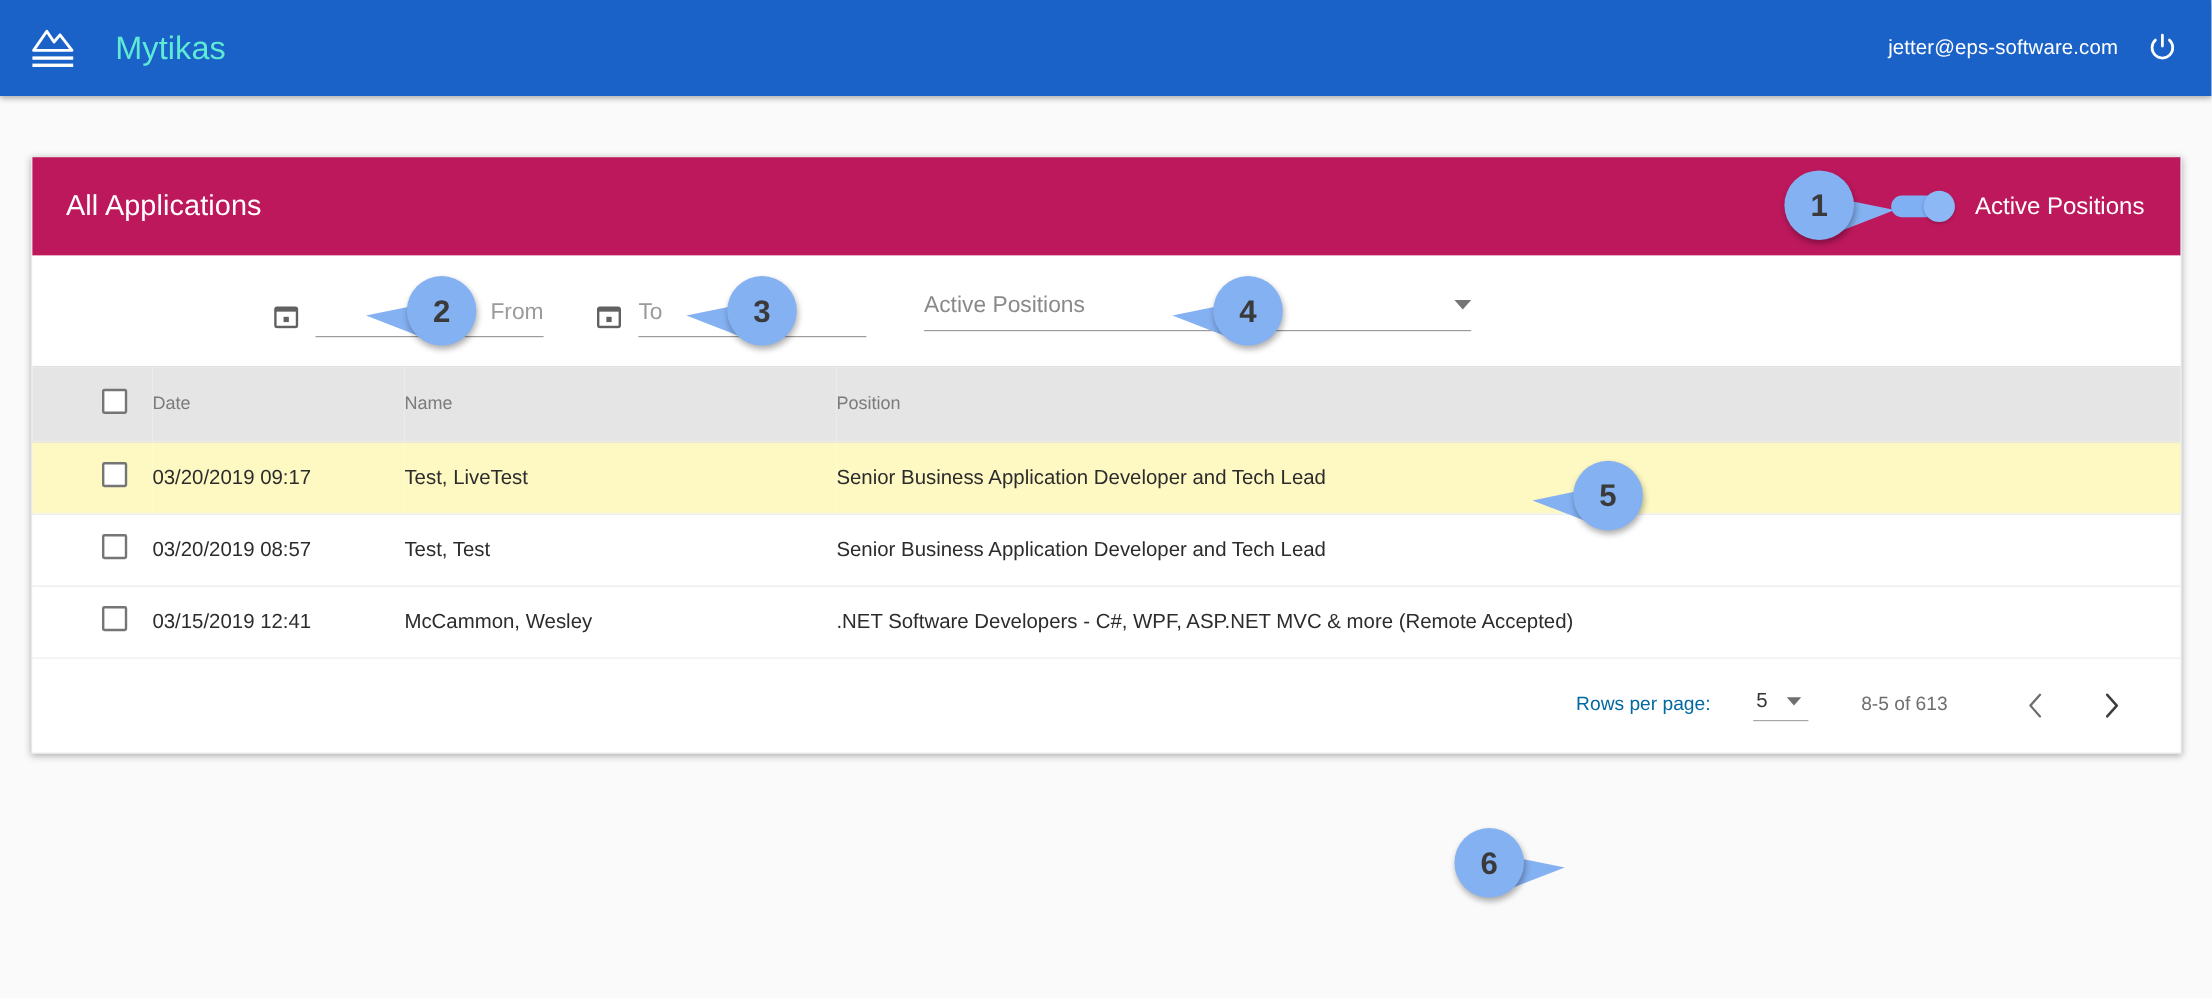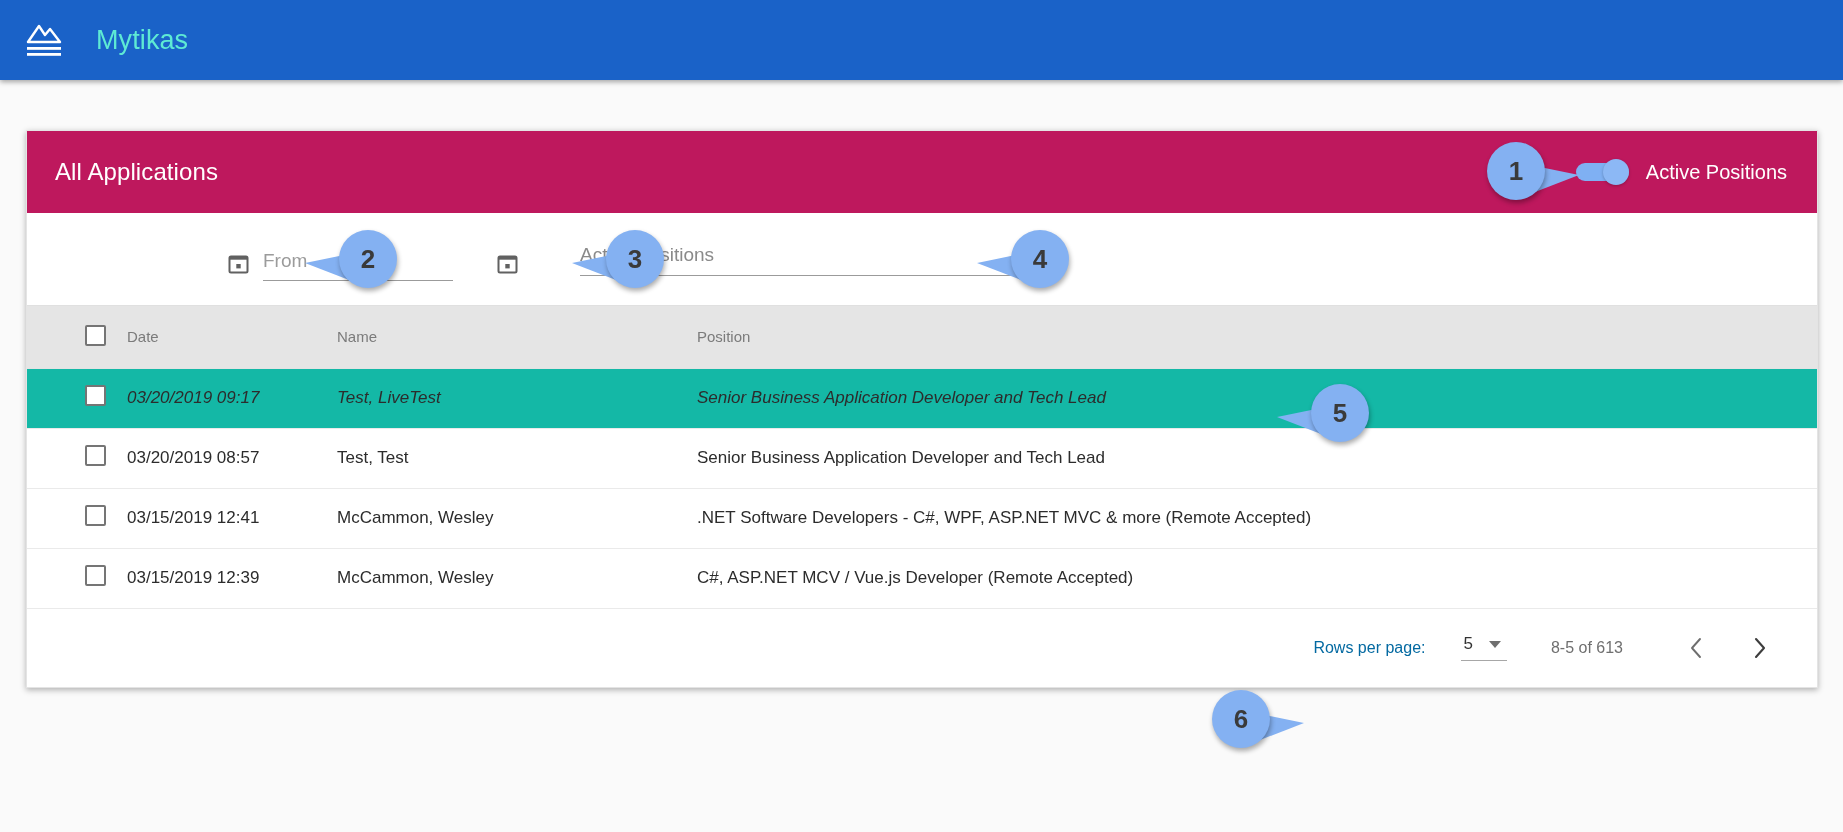--- a/index.html
+++ b/index.html
@@ -145,21 +145,21 @@
     outline: none;
     background: transparent;
     font-family: "Liberation Sans", sans-serif;
     font-size: 19px;
     color: #4a4a4a;
     padding: 0 0 7px 0;
     height: 33px;
   }
   .underline-input::placeholder { color: #9b9b9b; }
   .field-from { margin-left: 0; }
-  .field-from .underline-input { width: 190px; }
+  .field-from .underline-input { width: 190px; text-align: right; }
   .field-to { margin-left: 43px; }
   .field-to .underline-input { width: 190px; }
   .field-search { margin-left: 65px; display: flex; align-items: flex-end; }
   .field-search .underline-input { width: 300px; }
   .search-icon-btn {
     margin-left: 14px; margin-bottom: 4px;
     width: 26px; height: 26px;
     display: flex; align-items: center; justify-content: center;
     cursor: pointer;
   }
@@ -205,21 +205,21 @@
     background: #e5e5e5;
   }
   table.apps td {
     font-size: 17px;
     color: #2c2c2c;
     height: 60px;
     border-bottom: 1px solid #eaeaea;
     padding: 0;
     background: #fff;
   }
-  tr.row-hover td { background: #14b8a6; font-style: italic; }
+  tr.row-hover td { background: #fef9c3; }
   .col-check { width: 100px; padding-left: 58px !important; }
   .col-date  { width: 210px; padding-left: 0 !important; }
   .col-name  { width: 360px; }
   .col-pos   { width: auto; }
   th.col-date { padding-left: 0 !important; }
   .cell-date { padding-left: 132px; }
   .cell-name { padding-left: 0px; }
   .cell-pos  { padding-left: 0px; }
   th.head-date { padding-left: 153px; }
   th.head-name { padding-left: 0px; }
@@ -316,20 +316,29 @@
 
   <div class="appbar">
     <div class="brand-logo">
       <svg width="40" height="38" viewBox="0 0 40 38">
         <path d="M4 21 L15 5 L21 14 L26 8 L36 21 Z" fill="none" stroke="#ffffff" stroke-width="2.4" stroke-linejoin="round"></path>
         <rect x="3" y="26" width="34" height="2.8" fill="#ffffff"></rect>
         <rect x="3" y="32" width="34" height="2.8" fill="#ffffff"></rect>
       </svg>
     </div>
     <div class="brand-title">Mytikas</div>
+    <div class="appbar-right">
+      <span class="user-email">jetter@eps-software.com</span>
+      <span class="power-btn">
+        <svg width="26" height="26" viewBox="0 0 26 26">
+          <path d="M7.2 6.4 A8.6 8.6 0 1 0 18.8 6.4" fill="none" stroke="#ffffff" stroke-width="2.3" stroke-linecap="round"></path>
+          <line x1="13" y1="2.2" x2="13" y2="11.4" stroke="#ffffff" stroke-width="2.3" stroke-linecap="round"></line>
+        </svg>
+      </span>
+    </div>
   </div>
 
   <div class="card">
 
     <div class="card-header">
       <div class="card-title">All Applications</div>
       <div class="header-right">
         <span class="switch">
           <span class="track"></span>
           <span class="knob"></span>
@@ -352,20 +361,21 @@
       </div>
 
       <div class="field field-to">
         <span class="fieldicon">
           <svg width="21" height="21" viewBox="0 0 21 21">
             <rect x="1.5" y="3.5" width="18" height="16" rx="1.5" fill="none" stroke="#616161" stroke-width="2"></rect>
             <rect x="1.5" y="3.5" width="18" height="3.2" fill="#616161"></rect>
             <rect x="8.3" y="11" width="4.4" height="4.4" fill="#616161"></rect>
           </svg>
         </span>
+        <input class="underline-input" type="text" placeholder="To" style="">
       </div>
 
 
       <div class="field-select">
         <div class="select-box">
           <span class="select-value">Active Positions</span>
           <span class="caret"></span>
         </div>
       </div>
     </div>
@@ -399,28 +409,20 @@
           <td class="col-pos cell-pos">Senior Business Application Developer and Tech Lead</td>
         </tr>
         <tr>
           <td class="col-check">
             <span class="checkbox"></span>
           </td>
           <td class="col-date cell-date">03/15/2019 12:41</td>
           <td class="col-name cell-name">McCammon, Wesley</td>
           <td class="col-pos cell-pos">.NET Software Developers - C#, WPF, ASP.NET MVC &amp; more (Remote Accepted)</td>
         </tr>
-        <tr>
-          <td class="col-check">
-            <span class="checkbox"></span>
-          </td>
-          <td class="col-date cell-date">03/15/2019 12:39</td>
-          <td class="col-name cell-name">McCammon, Wesley</td>
-          <td class="col-pos cell-pos">C#, ASP.NET MCV / Vue.js Developer (Remote Accepted)</td>
-        </tr>
       </tbody>
     </table>
 
     <div class="paginator">
       <span class="rpp-label">Rows per page:</span>
       <span class="rpp-select">
         <span class="rpp-value">5</span>
         <span class="rpp-caret"></span>
       </span>
       <span class="range-label">8-5 of 613</span>

